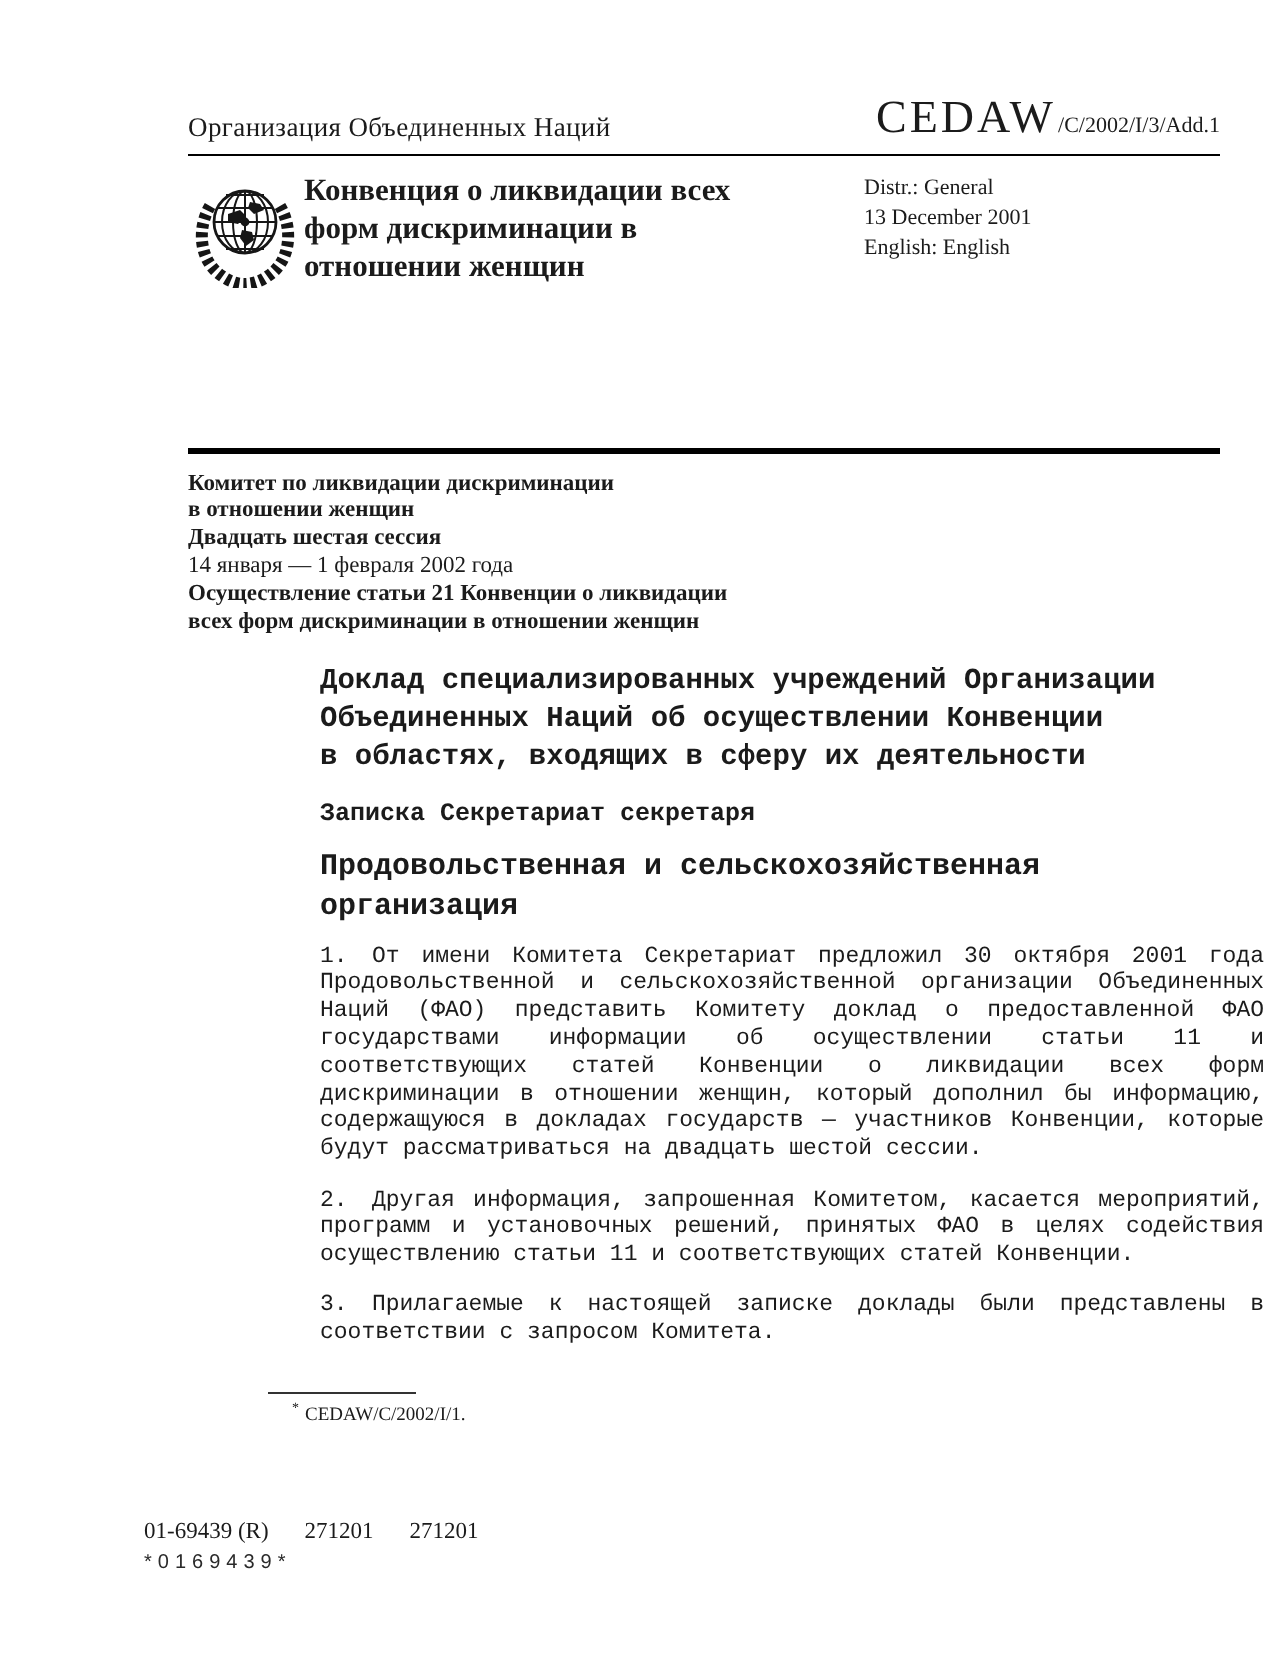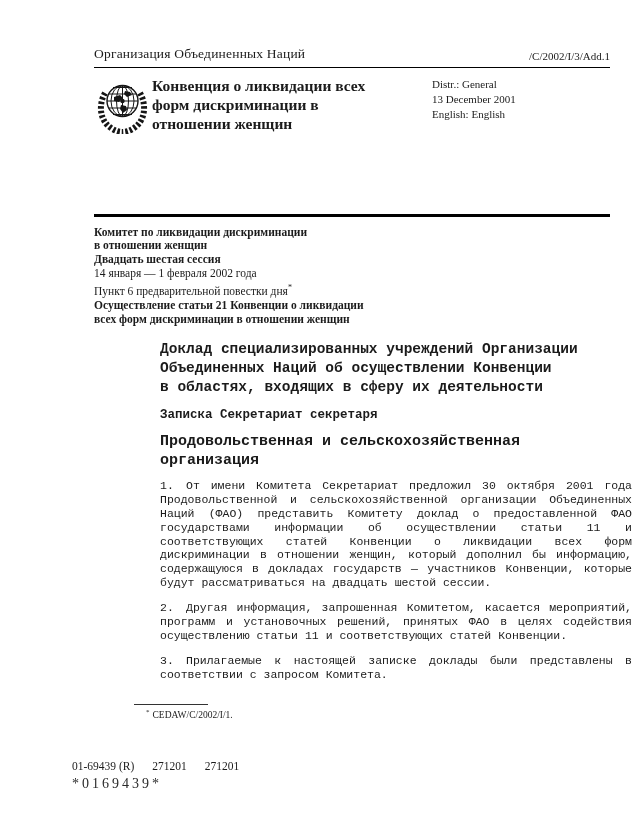--- a/index.html
+++ b/index.html
@@ -38,31 +38,32 @@
   .para .num{display:inline-block;width:26px;}
   
   .footnote{margin-top:22px;}
   .footnote-rule{width:74px;border-top:1px solid #333;margin-left:40px;}
   .footnote-text{font-size:9.5px;margin-top:3px;margin-left:52px;}
   .footnote-text sup{font-size:7px;margin-right:3px;}
   
   .footer{position:absolute;left:62px;top:760px;}
   .footer-line1{font-size:11.5px;}
   .footer-line1 .gap{display:inline-block;width:18px;}
-  .barcode-text{font-family:Liberation Serif, serif;
-    font-size:14px;letter-spacing:3px;margin-top:4px;color:#2a2a2a;}
+  .barcode-text{font-family:Liberation Sans, sans-serif;
+    font-size:10px;letter-spacing:3px;margin-top:4px;color:#2a2a2a;}
 </style>
 </head>
 <body>
 
 <div class="page">
 
   <div class="hdr-row">
     <span class="org-name">Организация Объединенных Наций</span>
     <span class="symbol">
+      <span class="symbol-big">CEDAW</span>
       <span class="symbol-suffix">/C/2002/I/3/Add.1</span>
     </span>
   </div>
 
   <div class="masthead">
     <span class="emblem">
       <svg width="57" height="57" viewBox="0 0 57 57" aria-hidden="true">
 
         <path d="M11,16 C4,28 6,44 17,51 C21,54 25,55 28,55" fill="none" stroke="#161616" stroke-width="6" stroke-dasharray="2.6,2"></path>
         <path d="M46,16 C53,28 51,44 40,51 C36,54 32,55 28,55" fill="none" stroke="#161616" stroke-width="6" stroke-dasharray="2.6,2"></path>
@@ -95,21 +96,20 @@
     </div>
   </div>
 
   <div class="thick-rule"></div>
 
   <div class="session">
     <div class="b">Комитет по ликвидации дискриминации</div>
     <div class="b">в отношении женщин</div>
     <div class="b">Двадцать шестая сессия</div>
     <div>14 января — 1 февраля 2002 года</div>
-    <div><span>Пункт 6 предварительной повестки дня</span><sup>*</sup></div>
     <div class="b">Осуществление статьи 21 Конвенции о ликвидации</div>
     <div class="b">всех форм дискриминации в отношении женщин</div>
   </div>
 
   <div class="doc-body">
     <div class="doc-title">
       <div>Доклад специализированных учреждений Организации</div>
       <div>Объединенных Наций об осуществлении Конвенции</div>
       <div>в областях, входящих в сферу их деятельности</div>
     </div>

